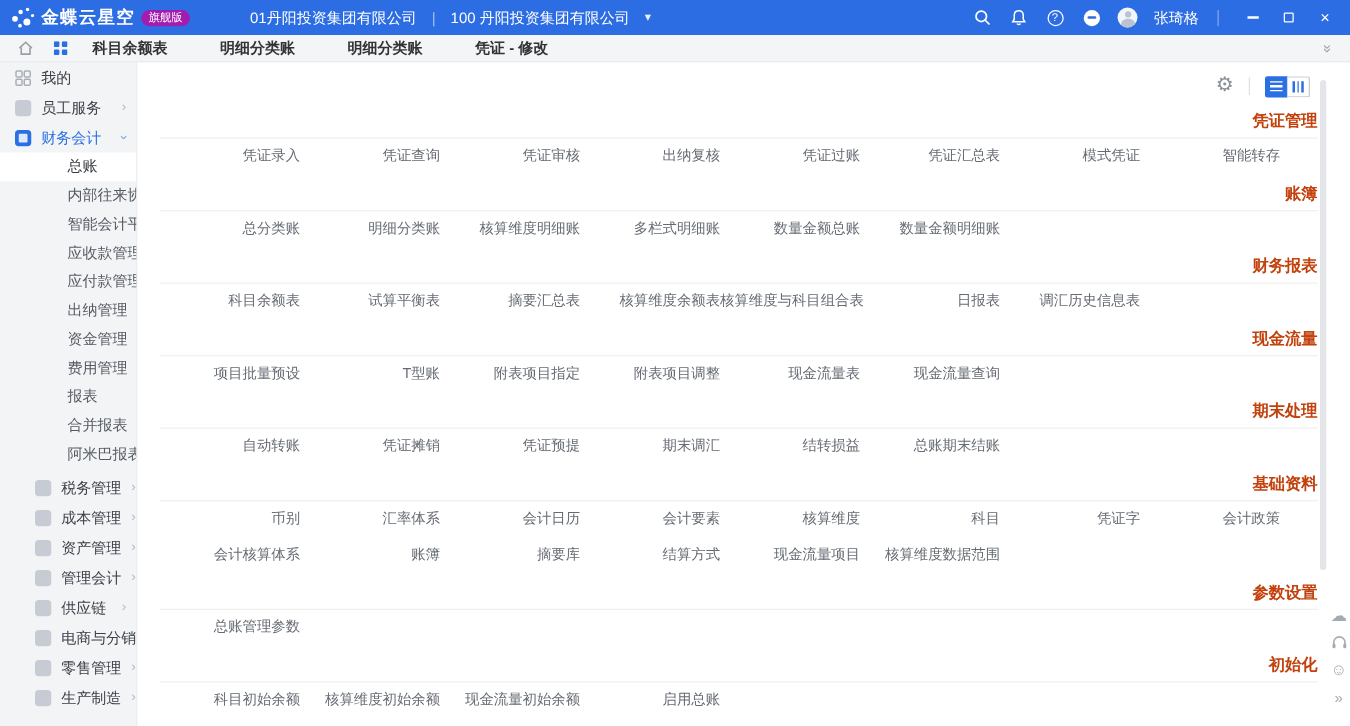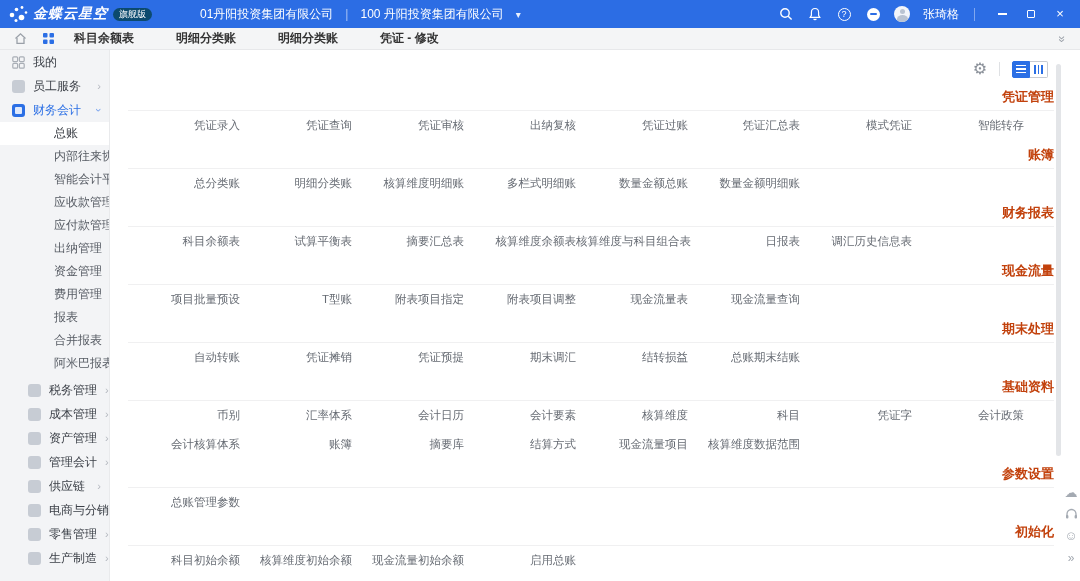--- a/index.html
+++ b/index.html
@@ -2,22 +2,22 @@
 <html><head>
 <meta charset="utf-8">
 <style>
   * { margin:0; padding:0; box-sizing:border-box; }
   html,body { width:1080px; height:581px; overflow:hidden; }
   body { font-family:"Liberation Sans","DejaVu Sans",sans-serif; background:#fff; }
 
   
   .topbar { height:28px; background:#2c6de4; display:flex; align-items:center; padding:0 10px 0 8px; color:#fff; }
   .logo-area { display:flex; align-items:center; gap:5px; }
-  .logo-text { font-size:14px; font-weight:700; font-style:italic; letter-spacing:1px; white-space:nowrap; }
-  .logo-badge { background:#0c4a6e; color:#fff; font-size:9px; line-height:13px; padding:0 6px; border-radius:7px; white-space:nowrap; }
+  .logo-text { font-size:14px; font-weight:700; letter-spacing:1px; white-space:nowrap; }
+  .logo-badge { background:#a21caf; color:#fff; font-size:9px; line-height:13px; padding:0 6px; border-radius:7px; white-space:nowrap; }
   .org-area { display:flex; align-items:center; gap:12px; margin-left:48px; font-size:12px; white-space:nowrap; }
   .org-sep { opacity:.55; }
   .org-caret { font-size:10px; opacity:.9; }
   .topbar-right { margin-left:auto; display:flex; align-items:center; gap:13px; }
   .tb-icon { width:16px; height:16px; display:flex; align-items:center; justify-content:center; cursor:pointer; }
   .tb-icon svg { display:block; }
   .help-circle { width:13px; height:13px; border:1px solid #fff; border-radius:50%; font-size:9px; line-height:11px; text-align:center; }
   .dnd-circle { width:13px; height:13px; background:#fff; border-radius:50%; position:relative; }
   .dnd-circle::after { content:""; position:absolute; left:3px; right:3px; top:5.5px; height:2px; background:#2c6de4; border-radius:1px; }
   .avatar { width:16px; height:16px; border-radius:50%; background:#f2f5fa; position:relative; overflow:hidden; }

